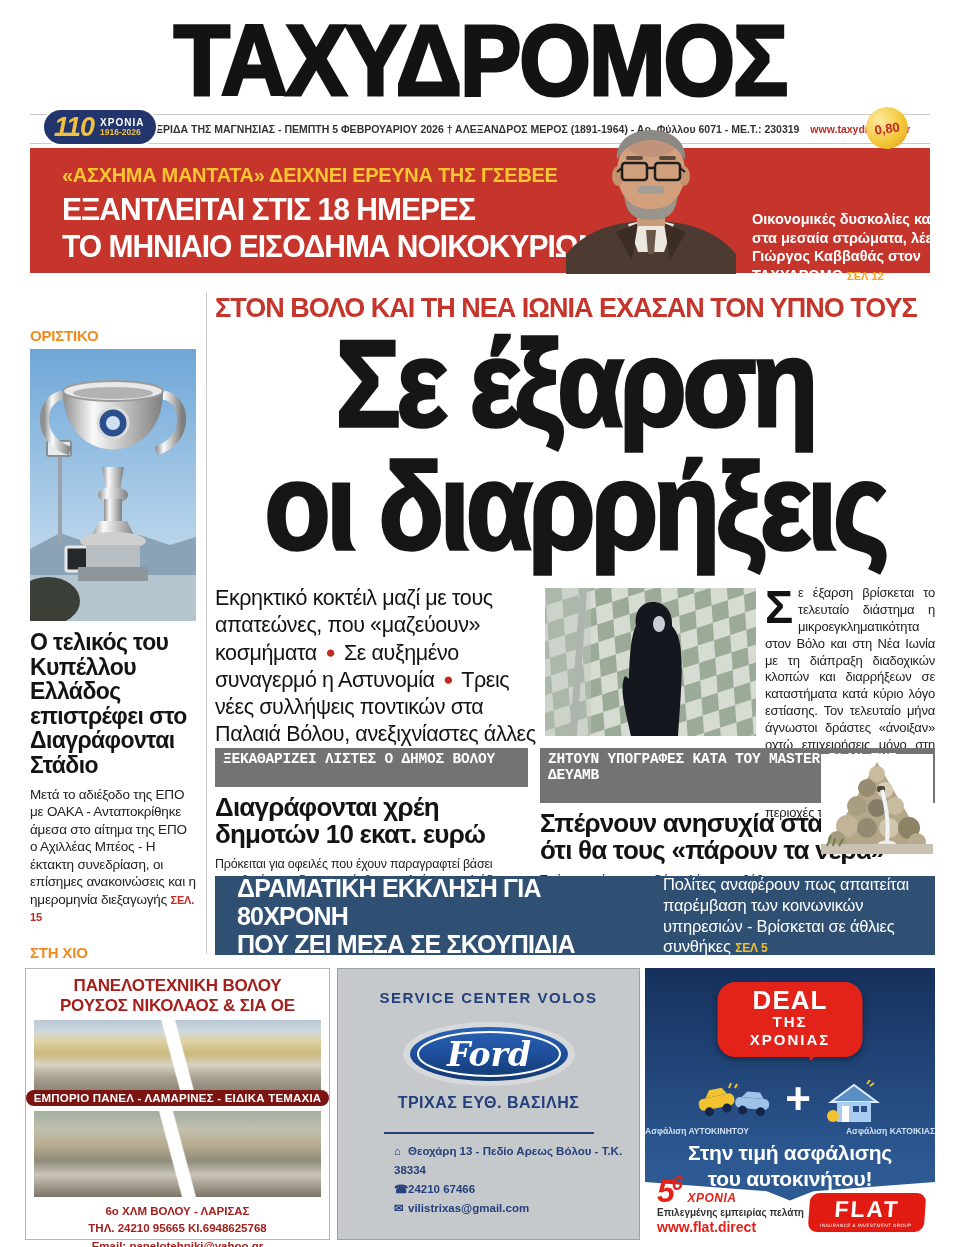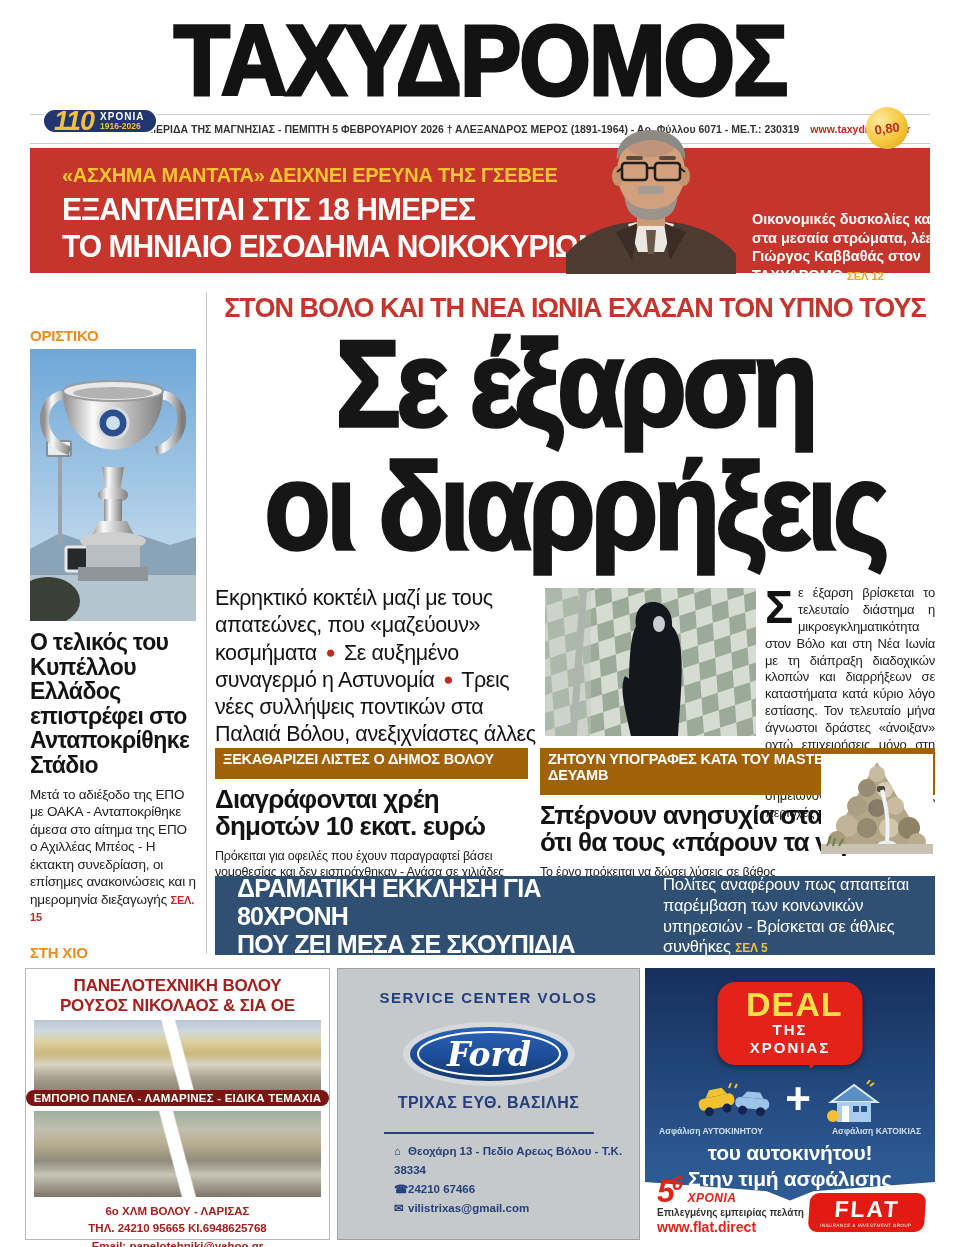--- a/index.html
+++ b/index.html
@@ -8,21 +8,21 @@
 
   
   .paper-title{position:absolute;top:4px;left:0;width:100%;margin:0;text-align:center;
     font-size:92px;font-weight:bold;letter-spacing:-2px;color:#131313;
     -webkit-text-stroke:3px #131313;transform:scaleY(1.08);transform-origin:top center;}
   .info-strip{position:absolute;top:114px;left:30px;width:900px;height:28px;
     border-top:1px solid #c9c9c9;border-bottom:1px solid #c9c9c9;}
   .info-text{position:absolute;left:0;width:100%;text-align:center;line-height:28px;
     font-size:10.5px;color:#333;font-weight:bold;letter-spacing:0;}
   .info-text .site{color:#c22a24;margin-left:8px;}
-  .badge{position:absolute;left:14px;top:-5px;height:22px;background:#22356d;border-radius:18px;
+  .badge{position:absolute;left:14px;top:-5px;height:34px;background:#22356d;border-radius:18px;
     display:flex;align-items:center;padding:0 12px 0 10px;gap:6px;box-shadow:0 0 0 2px #fff;z-index:3;}
   .badge-num{font-size:27px;font-weight:bold;font-style:italic;color:#f0c040;letter-spacing:-1px;}
   .badge-col{display:flex;flex-direction:column;line-height:1;}
   .badge-label{font-size:10px;font-weight:bold;color:#fff;letter-spacing:1px;}
   .badge-range{font-size:8.5px;color:#f0c040;font-weight:bold;}
   .coin{position:absolute;right:22px;top:-8px;width:42px;height:42px;border-radius:50%;
     background:radial-gradient(circle at 35% 30%,#ffe9a0,#f5c83c 55%,#d9a520 95%);
     display:flex;align-items:center;justify-content:center;transform:rotate(-8deg);
     font-size:13px;font-weight:bold;color:#c22a24;z-index:3;}
 
@@ -41,39 +41,39 @@
   .kicker-orange{color:#f08c1e;font-weight:bold;font-size:15px;letter-spacing:-0.2px;}
   .trophy-photo{display:block;width:166px;height:272px;margin-top:5px;}
   .lc-headline{font-weight:bold;font-size:23px;line-height:1.07;letter-spacing:-0.6px;color:#131313;margin-top:9px;}
   .lc-body{font-size:13.5px;line-height:1.3;color:#222;margin-top:8px;letter-spacing:-0.2px;}
   .ref-red{color:#c22a24;font-weight:bold;font-size:11px;}
   .mt18{margin-top:18px;}
 
   .v-divider{position:absolute;left:206px;top:292px;width:1px;height:662px;background:#cccccc;}
 
   
-  .main-kicker{position:absolute;left:215px;top:293px;width:720px;text-align:center;
+  .main-kicker{position:absolute;left:215px;top:293px;width:720px;text-align:left;
     color:#c5352c;font-weight:bold;font-size:27px;letter-spacing:-1px;}
   .main-headline{position:absolute;left:215px;top:322px;width:720px;text-align:center;
     font-weight:bold;color:#161616;font-size:108px;line-height:1.0;letter-spacing:-4px;
     -webkit-text-stroke:3px #161616;transform:scaleY(1.14);transform-origin:top center;}
   .subhead{position:absolute;left:215px;top:585px;width:327px;font-size:21.5px;line-height:1.27;
     color:#131313;letter-spacing:-0.4px;font-weight:500;}
   .bullet{color:#c22a24;font-size:17px;vertical-align:2px;padding:0 3px;}
   .burglar-photo{position:absolute;left:545px;top:588px;width:211px;height:148px;display:block;}
   .main-body{position:absolute;left:765px;top:585px;width:170px;font-size:13px;line-height:1.3;
     color:#222;text-align:justify;letter-spacing:-0.2px;}
   .dropcap{float:left;font-size:47px;font-weight:bold;line-height:0.82;padding:3px 5px 0 0;color:#131313;}
 
   
   .story{position:absolute;top:748px;}
   .story-debts{left:215px;width:313px;}
   .story-water{left:540px;width:395px;}
-  .red-strip{background:#a16207;color:#fff;font-weight:bold;font-size:14.5px;
-    padding:3px 8px 12px;letter-spacing:-0.2px;}
+  .red-strip{background:#737373;color:#fff;font-weight:bold;font-size:14.5px;
+    padding:3px 8px 20px;letter-spacing:-0.2px;font-family:Liberation Mono, monospace;}
   .st-headline{font-weight:bold;font-size:26px;line-height:1.05;letter-spacing:-0.8px;color:#131313;margin-top:7px;}
   .st-body{font-size:12.5px;line-height:1.28;color:#222;margin-top:7px;letter-spacing:-0.2px;}
   .story-water .st-body{width:265px;}
   .fountain-photo{position:absolute;right:2px;top:6px;width:112px;height:100px;}
 
   
   .blue-banner{position:absolute;left:215px;top:876px;width:720px;height:79px;background:#2f4f73;
     display:flex;align-items:center;padding:0 22px;box-sizing:border-box;gap:26px;}
   .bb-headline{color:#fff;font-weight:bold;font-size:25px;line-height:1.12;letter-spacing:-0.8px;flex:0 0 400px;}
   .bb-note{color:#fff;font-size:16.5px;line-height:1.27;letter-spacing:-0.2px;}
@@ -98,26 +98,26 @@
   .af-name{color:#24407c;font-weight:bold;font-size:16px;letter-spacing:0.5px;margin-top:6px;}
   .af-line{width:210px;border:none;border-top:2px solid #24407c;margin:20px auto 8px;}
   .af-contacts{text-align:left;margin-left:56px;color:#24407c;font-weight:bold;font-size:11.5px;line-height:1.65;}
   .cicon{display:inline-block;width:14px;color:#24407c;}
 
   .ad-flat{left:645px;width:290px;background:linear-gradient(180deg,#16305c 0%,#274f86 55%,#2e5a94 75%);overflow:hidden;}
   .deal-bubble{position:absolute;left:50%;transform:translateX(-50%);top:14px;background:#e32219;
     border-radius:18px;padding:5px 20px 8px;text-align:center;box-shadow:0 3px 6px rgba(0,0,0,.35);}
   .deal-bubble::after{content:"";position:absolute;bottom:-14px;left:58%;
     border:10px solid transparent;border-top:16px solid #e32219;transform:skewX(-18deg);}
-  .db-l1{color:#fde047;font-weight:bold;font-size:34px;letter-spacing:1px;line-height:1;text-align:right;}
+  .db-l1{color:#ffffff;font-weight:bold;font-size:26px;letter-spacing:1px;line-height:1;}
   .db-l2{color:#fff;font-weight:bold;font-size:15px;letter-spacing:2px;line-height:1.2;}
   .flat-icons{position:absolute;top:112px;left:0;width:100%;display:flex;justify-content:center;align-items:center;gap:12px;}
   .plus-icon{color:#fff;font-weight:bold;font-size:44px;line-height:1;margin-top:-6px;}
   .flat-labels{position:absolute;top:158px;left:0;width:100%;display:flex;justify-content:space-between;
-    box-sizing:border-box;padding:0 14px;}
+    box-sizing:border-box;padding:0 0;}
   .flat-labels span{font-size:8.5px;font-weight:bold;color:#cfe0f0;}
   .flat-tagline{position:absolute;top:172px;left:0;width:100%;text-align:center;color:#fff;
     font-weight:bold;font-size:21px;line-height:1.25;letter-spacing:-0.3px;}
   .flat-bottom{position:absolute;bottom:0;left:0;width:100%;height:66px;background:#fff;
     clip-path:polygon(0 12%,42% 26%,50% 40%,58% 26%,100% 12%,100% 100%,0 100%);}
   .fb-years{position:absolute;left:12px;bottom:30px;color:#e32219;font-weight:bold;font-style:italic;}
   .fb-5{font-size:32px;} .fb-6{font-size:20px;vertical-align:12px;margin-left:-3px;}
   .fb-xronia{font-size:12px;letter-spacing:0.5px;}
   .fb-sub{position:absolute;left:12px;bottom:22px;color:#333;font-weight:bold;font-size:10px;}
   .fb-site{position:absolute;left:12px;bottom:5px;color:#e32219;font-weight:bold;font-size:14px;}
@@ -214,21 +214,21 @@
       <circle cx="83" cy="74" r="15" fill="#2a4f8f" stroke="#dcdcdc" stroke-width="3"></circle>
       <circle cx="83" cy="74" r="7" fill="#cfe0f2"></circle>
       <path d="M72,118 L94,118 L90,142 L76,142 Z" fill="url(#silver)"></path>
       <ellipse cx="83" cy="146" rx="15" ry="8" fill="url(#silver)"></ellipse>
       <rect x="74" y="150" width="18" height="26" fill="url(#silver)"></rect>
       <path d="M60,190 L106,190 L97,172 L69,172 Z" fill="url(#silver)"></path>
       <ellipse cx="83" cy="192" rx="33" ry="9" fill="#cfcfcf"></ellipse>
       <rect x="56" y="196" width="54" height="24" fill="#b9bec2"></rect>
       <rect x="48" y="218" width="70" height="14" fill="#8e969c"></rect>
     </svg>
-    <div class="lc-headline">Ο τελικός του Κυπέλλου Ελλάδος επιστρέφει στο Ανταποκρίθηκε Στάδιο</div>
+    <div class="lc-headline">Ο τελικός του Κυπέλλου Ελλάδος επιστρέφει στο Διαγράφονται Στάδιο</div>
     <div class="lc-body">
       <span>Μετά το αδιέξοδο της ΕΠΟ με ΟΑΚΑ - Ανταποκρίθηκε άμεσα στο αίτημα της ΕΠΟ ο Αχιλλέας Μπέος - Η έκτακτη συνεδρίαση, οι επίσημες ανακοινώσεις και η ημερομηνία διεξαγωγής</span>
       <span class="ref-red">ΣΕΛ. 15</span>
     </div>
     <div class="kicker-orange mt18">ΣΤΗ ΧΙΟ</div>
     <div class="lc-headline">Πολύνεκρη τραγωδία</div>
     <div class="lc-body">
       <span>15 νεκροί, δεκάδες τραυματίες, ανάμεσά τους και παιδιά, και αγνοούμενοι - Σε πλήρη εξέλιξη οι έρευνες, σύλληψη ενός ατόμου που φέρεται ως διακινητής και διενέργεια Ενορκης Διοικητικής Εξέτασης</span>
       <span class="ref-red">ΣΕΛ. 13</span>
     </div>
@@ -399,22 +399,22 @@
           <rect x="38" y="26" width="6" height="6" fill="#2a4f86"></rect>
         <circle cx="10" cy="36" r="6" fill="#f2c230"></circle>
         <path d="M44,4 L47,0 M47,6 L51,3" stroke="#f2c230" stroke-width="2"></path>
       </svg>
     </div>
     <div class="flat-labels">
       <span>Ασφάλιση ΑΥΤΟΚΙΝΗΤΟΥ</span>
       <span>Ασφάλιση ΚΑΤΟΙΚΙΑΣ</span>
     </div>
     <div class="flat-tagline">
+      <div>Στην τιμή ασφάλισης</div>
       <div>του αυτοκινήτου!</div>
-      <div>Στην τιμή ασφάλισης</div>
     </div>
     <div class="flat-bottom"></div>
     <div class="fb-years">
       <span class="fb-5">5</span><span class="fb-6">6</span>
       <span class="fb-xronia">ΧΡΟΝΙΑ</span>
     </div>
     <div class="fb-sub">Επιλεγμένης εμπειρίας πελάτη</div>
     <div class="fb-site">www.flat.direct</div>
     <div class="flat-logo">
       <div class="fl-name">FLAT</div>

